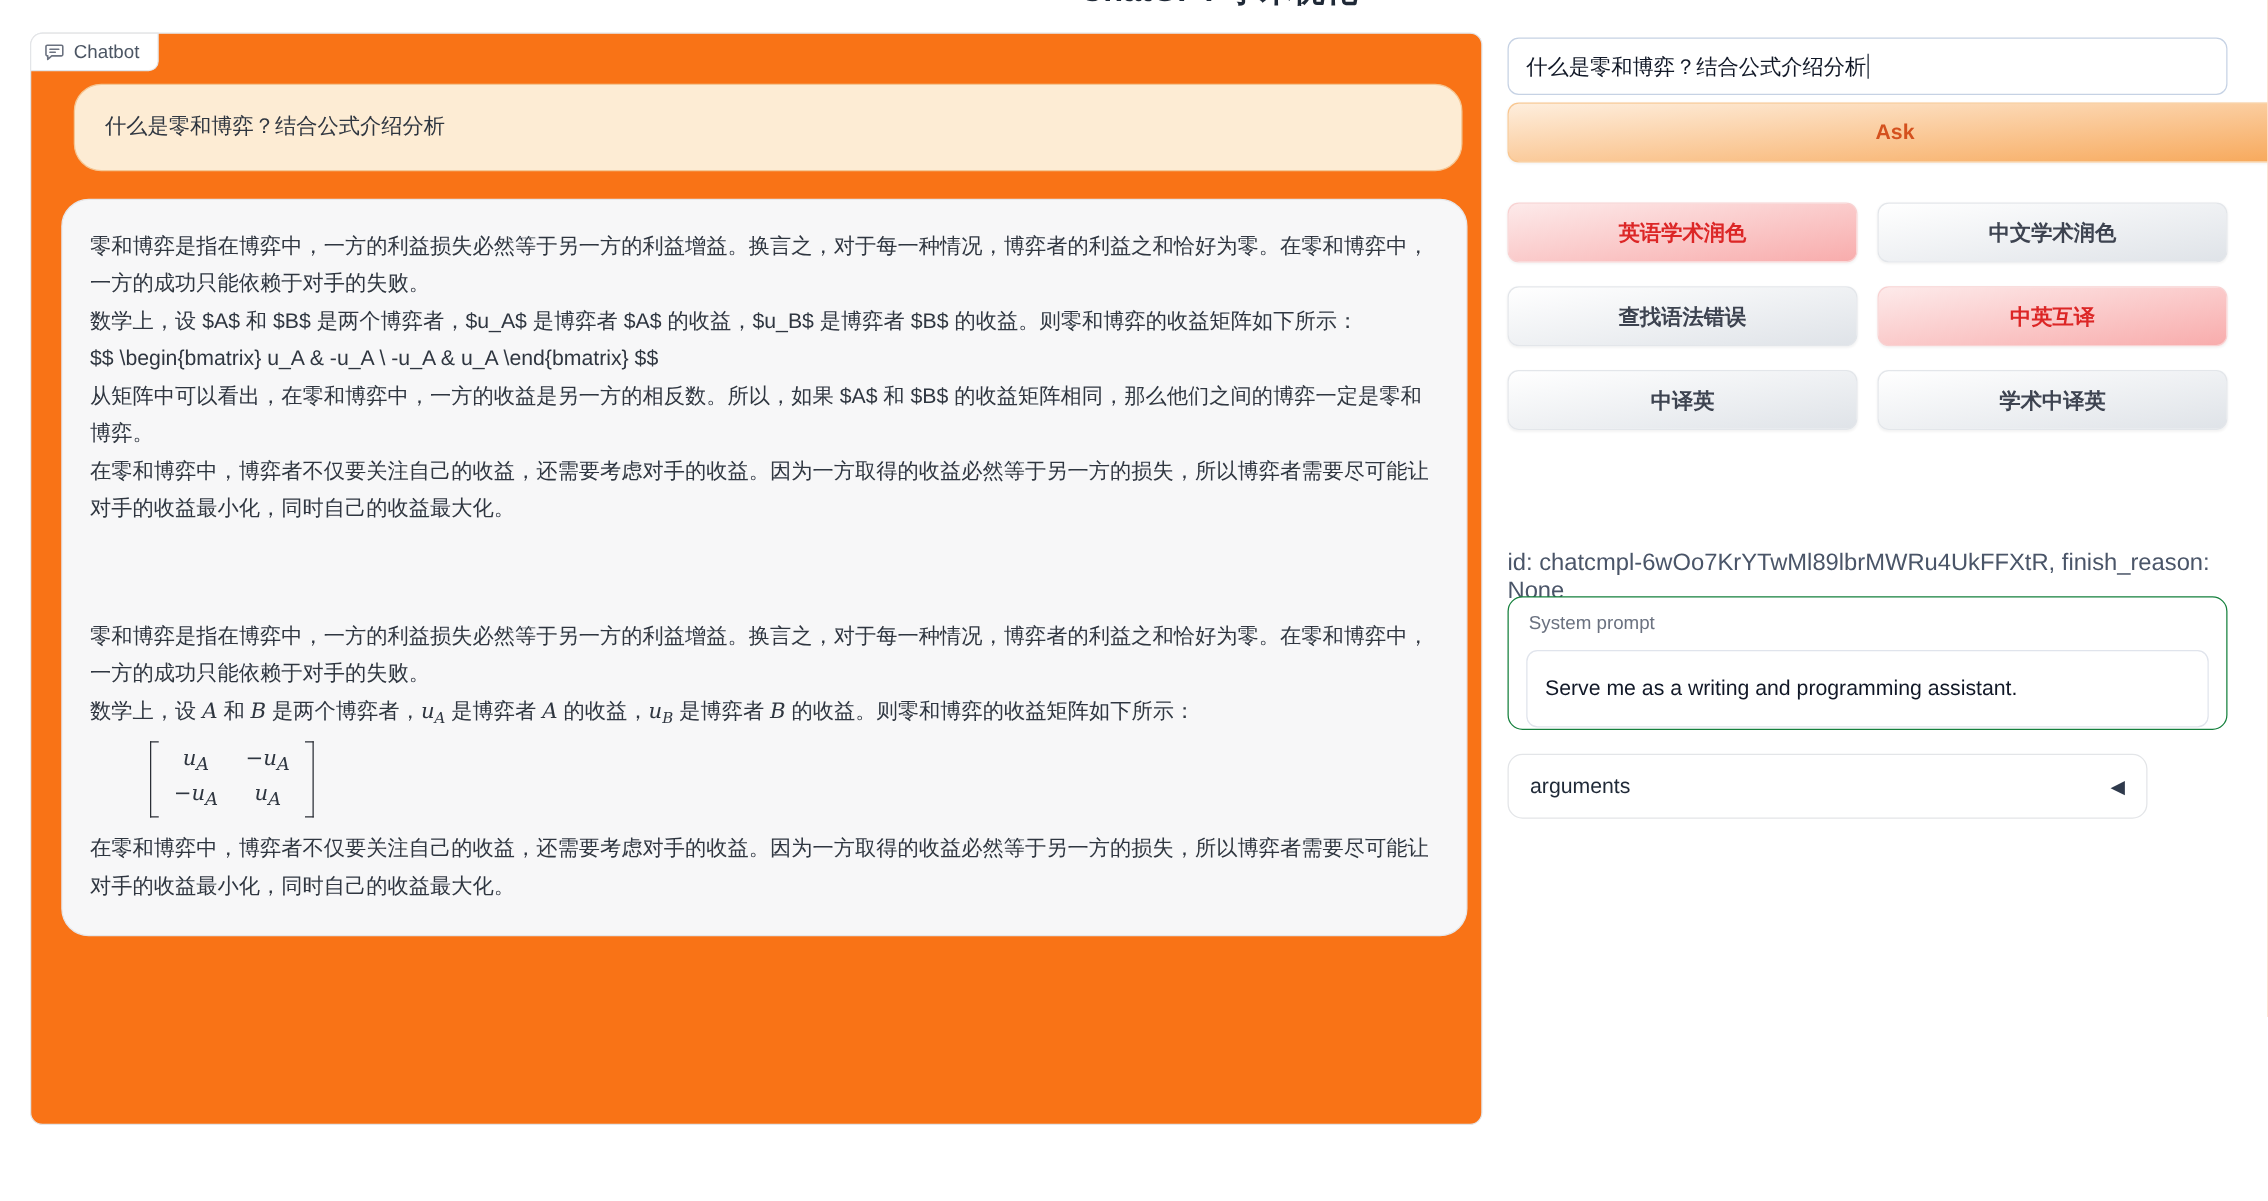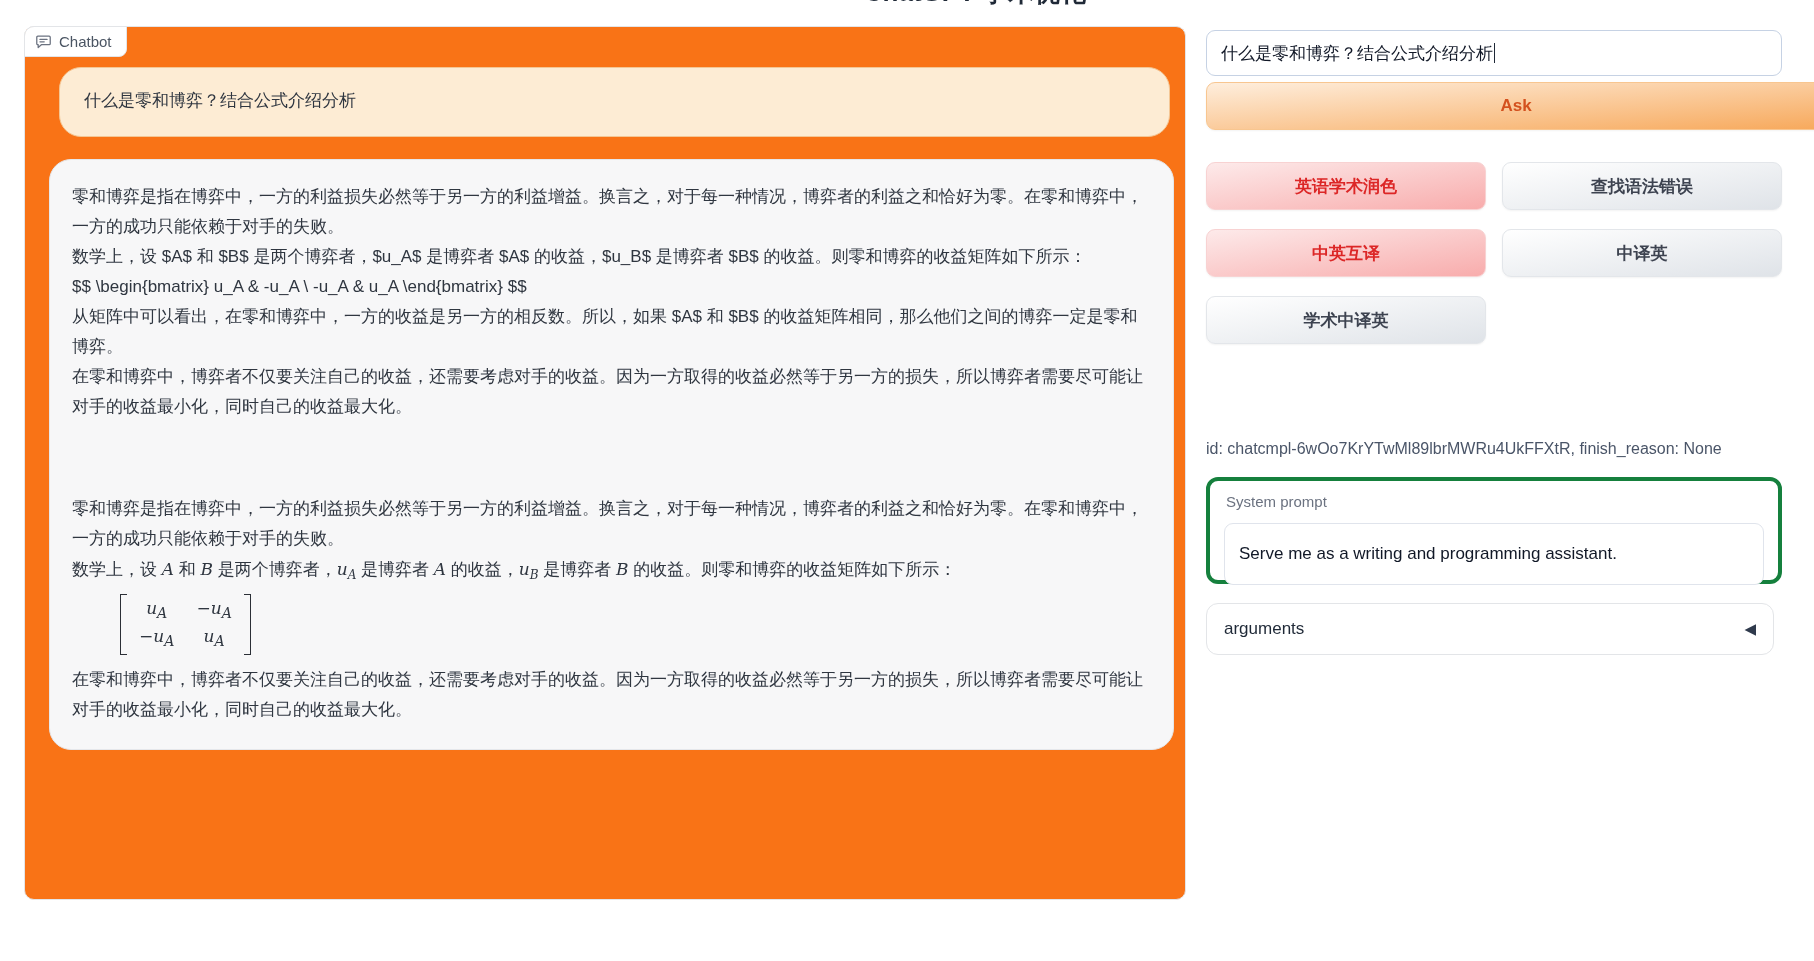--- a/index.html
+++ b/index.html
@@ -60,31 +60,31 @@
 
   .fn-grid { position:absolute; left:0; top:132px; width:576px;
              display:grid; grid-template-columns:280px 280px; column-gap:16px;
              grid-auto-rows:48px; row-gap:19px; }
   .btn-red  { background:linear-gradient(to bottom right, #fdeaea, #f8acac);
               border:1px solid #f8d2d2; color:#dc2626;text-align:right; }
   .btn-gray { background:linear-gradient(to bottom right, #ffffff, #dfe3e8);
               border:1px solid #e3e6ea; color:#3d4350; }
 
   .status-line { position:absolute; left:0; top:410px; width:576px;
-                 font-size:16px; color:#4a5568; }
+                 font-size:19px; color:#4a5568; }
 
   .sys-group { position:absolute; left:0; top:447px; width:576px; height:107px;
-               background:#fff; border:4px solid #15803d; border-radius:12px; }
+               background:#fff; border:1px solid #15803d; border-radius:12px; }
   .sys-label { position:absolute; left:16px; top:12px; font-size:15px; color:#6b7280; }
   .sys-input { position:absolute; left:14px; right:14px; top:42px; height:62px;
                background:#fff; border:1.6px solid #e0e4ec; border-radius:9px;
                display:flex; align-items:center; padding:0 14px;
                font-size:17px; color:#111827; }
 
-  .accordion { position:absolute; left:0; top:573px; width:568px; height:52px;
+  .accordion { position:absolute; left:0; top:573px; width:512px; height:52px;
                background:#fff; border:1px solid #e3e5e8; border-radius:12px;
                display:flex; align-items:center; justify-content:space-between;
                padding:0 17px; cursor:pointer; }
   .accordion-label { font-size:17px; color:#1f2937; }
   .accordion-arrow { font-size:15px; color:#2f3a4c; }
 </style>
 </head>
 <body>
 
 <div id="app">
@@ -140,20 +140,21 @@
       <span>什么是零和博弈？结合公式介绍分析</span>
       <span class="cursor"></span>
     </div>
 
     <div class="btn btn-ask">
       <span>Ask</span>
     </div>
 
     <div class="fn-grid" id="fn-grid">
         <div class="btn btn-red">英语学术润色</div>
+        <div class="btn btn-gray">中文学术润色</div>
         <div class="btn btn-gray">查找语法错误</div>
         <div class="btn btn-red">中英互译</div>
         <div class="btn btn-gray">中译英</div>
         <div class="btn btn-gray">学术中译英</div>
       </div>
 
     <div class="status-line">id: chatcmpl-6wOo7KrYTwMl89lbrMWRu4UkFFXtR, finish_reason: None</div>
 
     <div class="sys-group">
       <div class="sys-label">System prompt</div>

